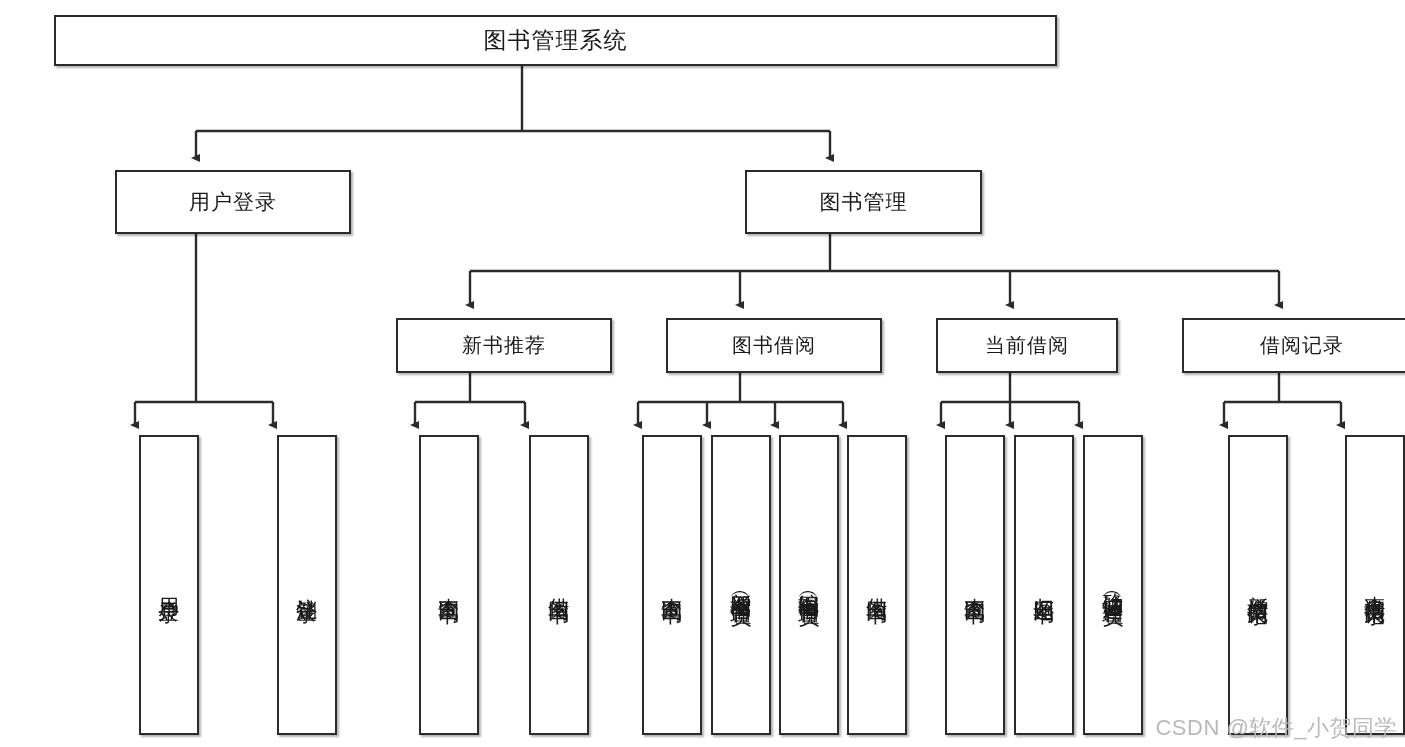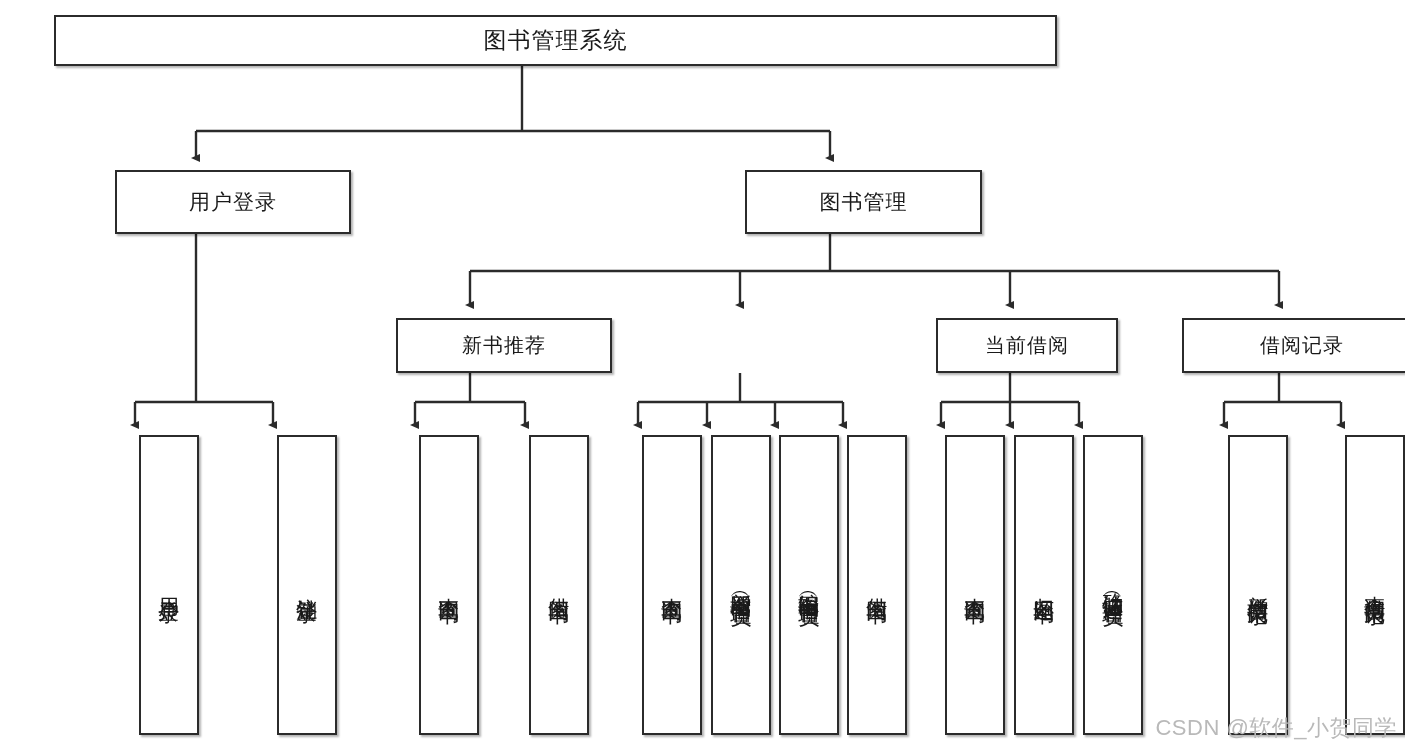--- a/index.html
+++ b/index.html
@@ -121,20 +121,21 @@
       <path d="M1341,402 L1341,425" marker-end="url(#arrow)"></path>
     </g>
   </svg>
 
   <div class="node root" style="left:20px;top:15px;width:1003px;height:51px;">图书管理系统</div>
 
   <div class="node lvl2" style="left:81px;top:170px;width:236px;height:64px;">用户登录</div>
   <div class="node lvl2" style="left:711px;top:170px;width:237px;height:64px;">图书管理</div>
 
   <div class="node lvl3" style="left:362px;top:318px;width:216px;height:55px;">新书推荐</div>
+  <div class="node lvl3" style="left:632px;top:318px;width:216px;height:55px;">图书借阅</div>
   <div class="node lvl3" style="left:902px;top:318px;width:182px;height:55px;font-family:Liberation Mono, monospace;">当前借阅</div>
   <div class="node lvl3" style="left:1148px;top:318px;width:240px;height:55px;">借阅记录</div>
 
   <div class="node leaf" style="left:105px;top:435px;width:60px;height:300px;">用户登录</div>
   <div class="node leaf" style="left:243px;top:435px;width:60px;height:300px;">注销登录</div>
 
   <div class="node leaf" style="left:385px;top:435px;width:60px;height:300px;">查询图书</div>
   <div class="node leaf" style="left:495px;top:435px;width:60px;height:300px;">借阅图书</div>
 
   <div class="node leaf" style="left:608px;top:435px;width:60px;height:300px;">查询图书</div>

